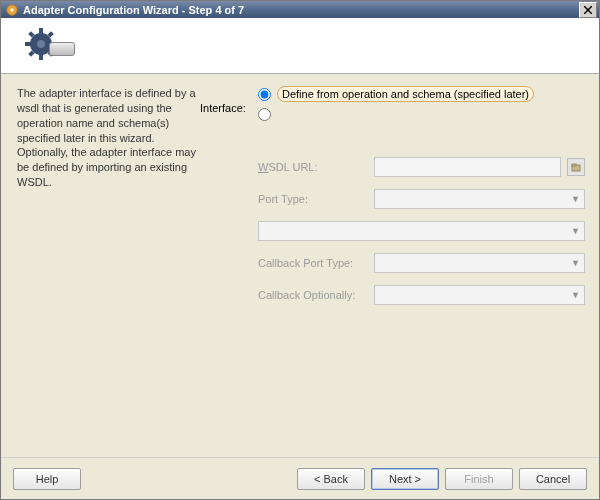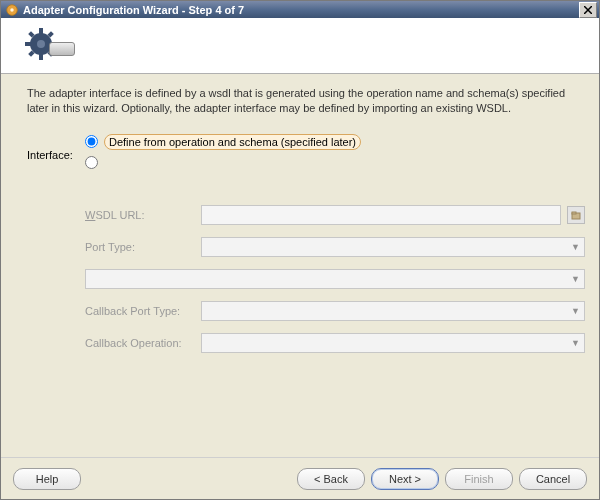--- a/index.html
+++ b/index.html
@@ -9,41 +9,41 @@
 .titlebar-icon { width: 14px; height: 14px; margin-right: 4px; display: inline-flex; align-items: center; justify-content: center; }
 .titlebar-text { flex: 1; font-size: 11px; }
 .close-btn { width: 18px; height: 16px; background: #d6d3ce; border: 1px solid #fff; border-right-color: #808080; border-bottom-color: #808080; display: flex; align-items: center; justify-content: center; color: #000; font-size: 10px; cursor: pointer; }
 .header { height: 56px; background: #fff; border-bottom: 1px solid #b0b0b0; display: flex; align-items: center; padding: 0 14px; position: relative; }
 .header-left { flex: 1; }
 .header-title { font-size: 15px; color: #333; font-weight: normal; }
 .header-graphic { width: 60px; height: 44px; position: relative; }
 .gear { width: 32px; height: 32px; position: absolute; right: 18px; top: 4px; }
 .gear svg { width: 100%; height: 100%; }
 .plug { position: absolute; right: 0; top: 18px; width: 26px; height: 14px; background: linear-gradient(to bottom, #eee, #bbb); border-radius: 3px; border: 1px solid #888; }
-.content { flex: 1; padding: 12px 14px 8px 26px; display: flex; flex-direction: column; }
+.content { flex: 1; padding: 12px 14px 8px 16px; display: flex; flex-direction: row; }
 .desc { color: #333; line-height: 1.35; margin-bottom: 18px; }
 .form { display: flex; flex-direction: column; gap: 6px; }
 .row { display: flex; align-items: center; }
 .iface-label { width: 58px; padding-top: 2px; }
 .radio-group { flex: 1; }
 .radio-row { display: flex; align-items: center; margin-bottom: 6px; }
 .radio-row input { margin-right: 6px; }
 .radio-label-sel { border: 1px solid #d9a75f; background: #fdf2dc; padding: 1px 4px; border-radius: 8px; }
 .fields { margin-left: 58px; margin-top: 24px; }
 .field-row { display: flex; align-items: center; margin-bottom: 12px; }
 .field-label { width: 116px; color: #9a9a9a; text-align: left; padding-right: 6px; }
 .field-label u { text-decoration: underline; }
 .text-input { flex: 1; height: 20px; border: 1px solid #c7c7c7; background: #fafafa; padding: 0 4px; }
 .text-input[readonly] { background: #f5f5f5; }
 .select-box { flex: 1; height: 20px; border: 1px solid #c7c7c7; background: #f3f3f3; display: flex; align-items: center; position: relative; }
 .select-arrow { position: absolute; right: 4px; color: #8f8f8f; font-size: 9px; }
 .browse-btn { width: 18px; height: 18px; margin-left: 6px; background: #e4e4e4; border: 1px solid #bcbcbc; display: flex; align-items: center; justify-content: center; color: #888; font-size: 10px; }
 .footer { height: 42px; border-top: 1px solid #cfcfcf; display: flex; align-items: center; padding: 0 12px; gap: 6px; }
 .footer-spacer { flex: 1; }
-.btn { height: 22px; min-width: 68px; padding: 0 10px; background: linear-gradient(to bottom, #fdfdfd, #e6e6e6); border: 1px solid #9e9e9e; border-radius: 10px; font-size: 11px; color: #333; cursor: pointer; display: inline-flex; align-items: center; justify-content: center; }
+.btn { height: 22px; min-width: 68px; padding: 0 10px; background: linear-gradient(to bottom, #fdfdfd, #e6e6e6); border: 1px solid #9e9e9e; border-radius: 2px; font-size: 11px; color: #333; cursor: pointer; display: inline-flex; align-items: center; justify-content: center; }
 .btn.primary { border: 1px solid #5a78b8; box-shadow: inset 0 0 0 1px #b8cbe8; }
 .btn.disabled { color: #a0a0a0; cursor: default; }
 </style>
 </head>
 <body>
 
 <div class="window">
   <div class="titlebar">
     <span class="titlebar-icon">
       <svg viewBox="0 0 16 16">
@@ -121,21 +121,21 @@
               <span class="select-arrow">▼</span>
             </div>
         </div>
         <div class="field-row">
           <div class="field-label">Callback Port Type:</div>
           <div class="select-box">
               <span class="select-arrow">▼</span>
             </div>
         </div>
         <div class="field-row">
-          <div class="field-label">Callback Operation:</div>
+          <div class="field-label">Callback Optionally:</div>
           <div class="select-box">
               <span class="select-arrow">▼</span>
             </div>
         </div>
       </div>
     </div>
   </div>
 
   <div class="footer">
     <button class="btn">Help</button>

